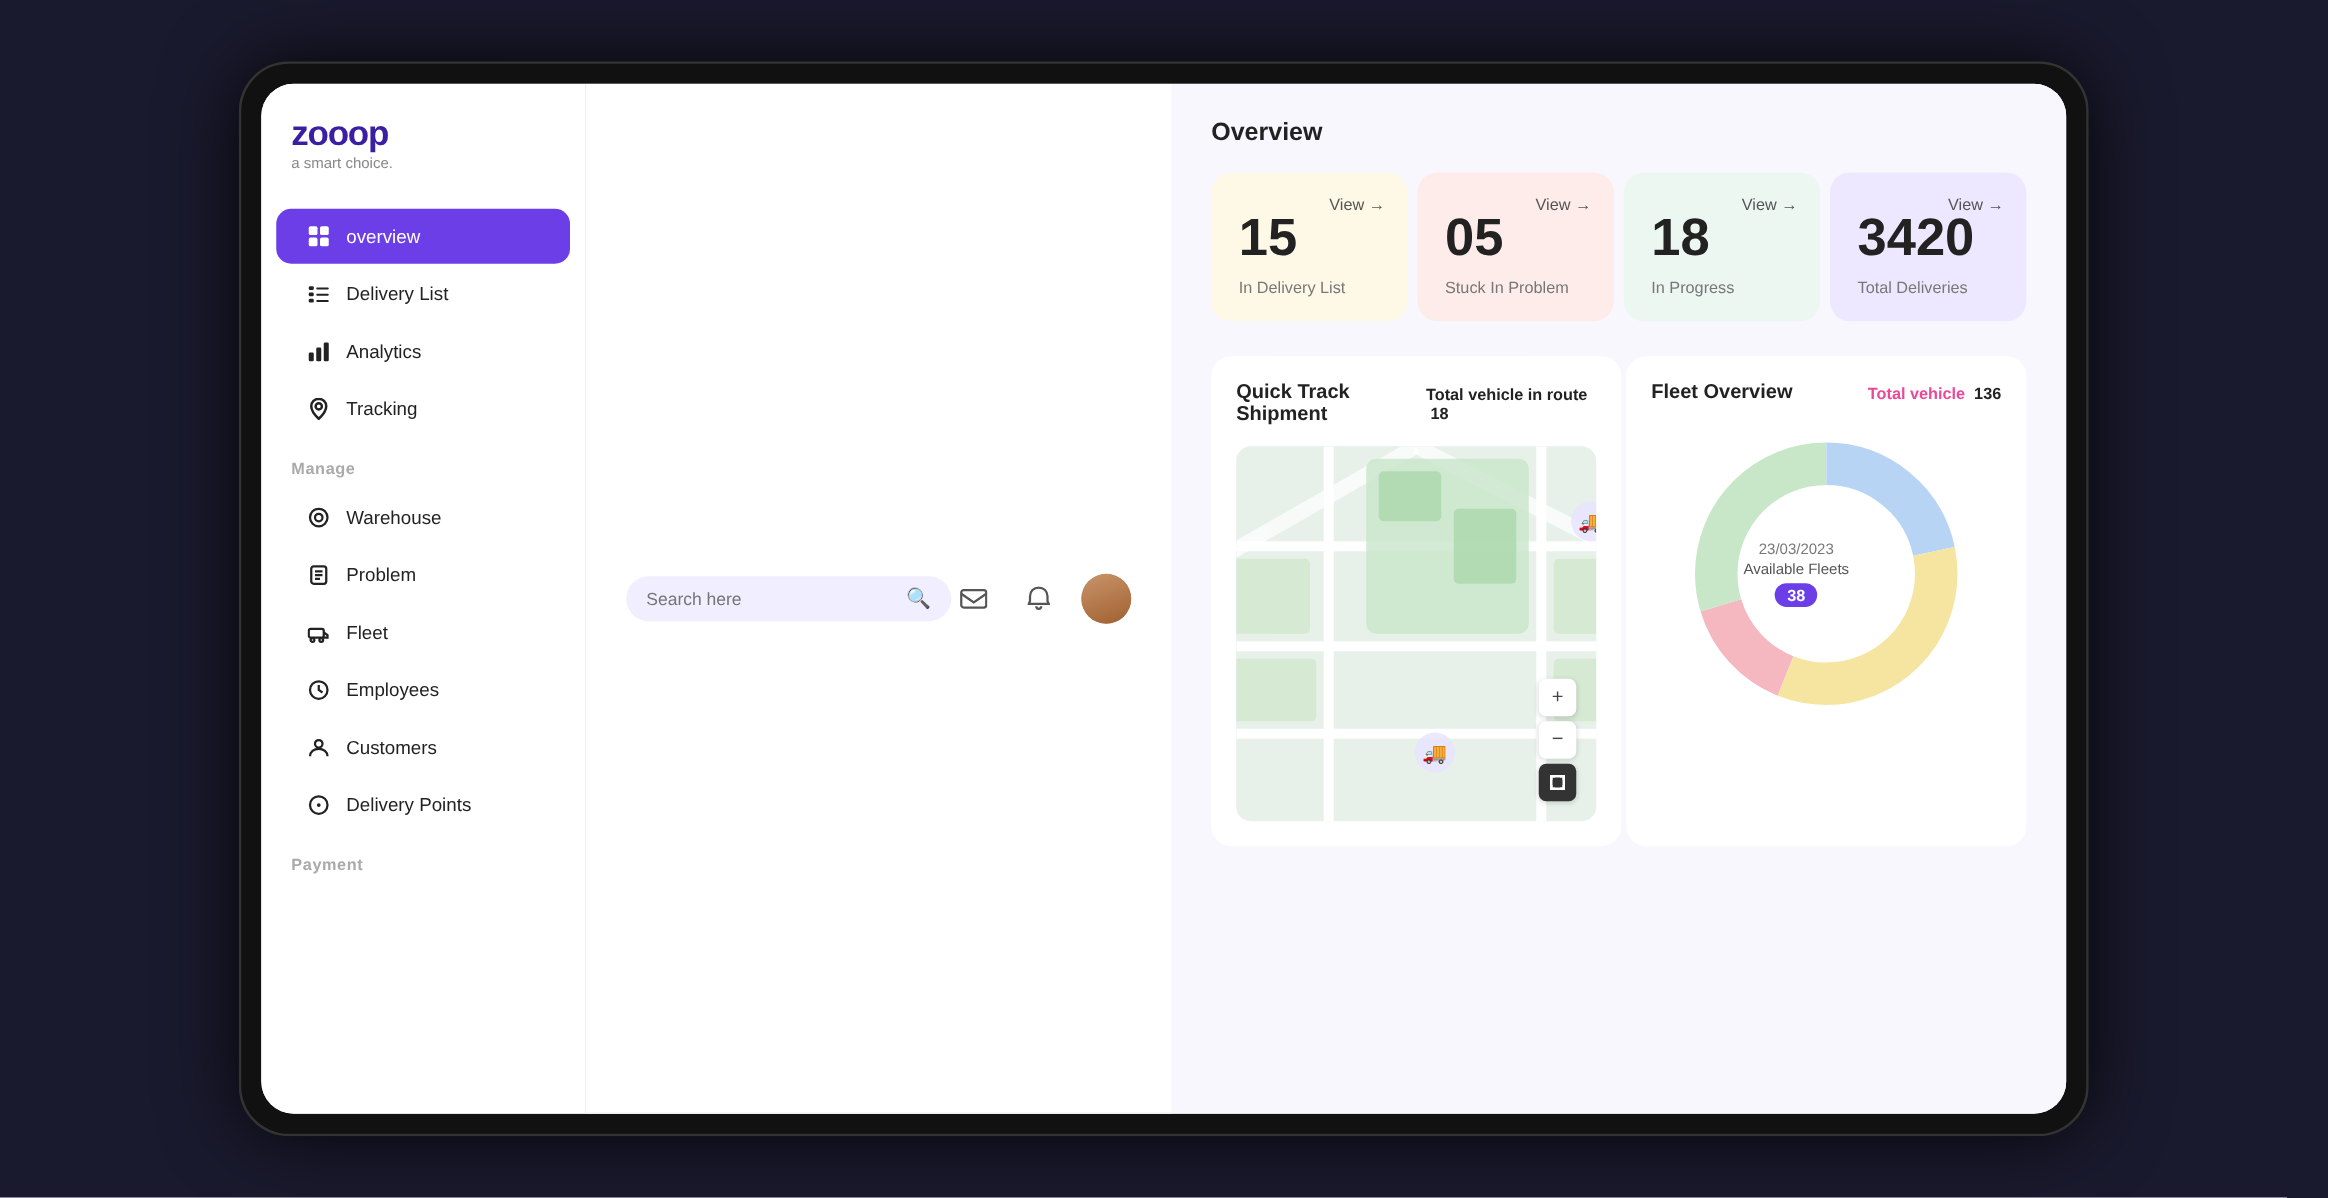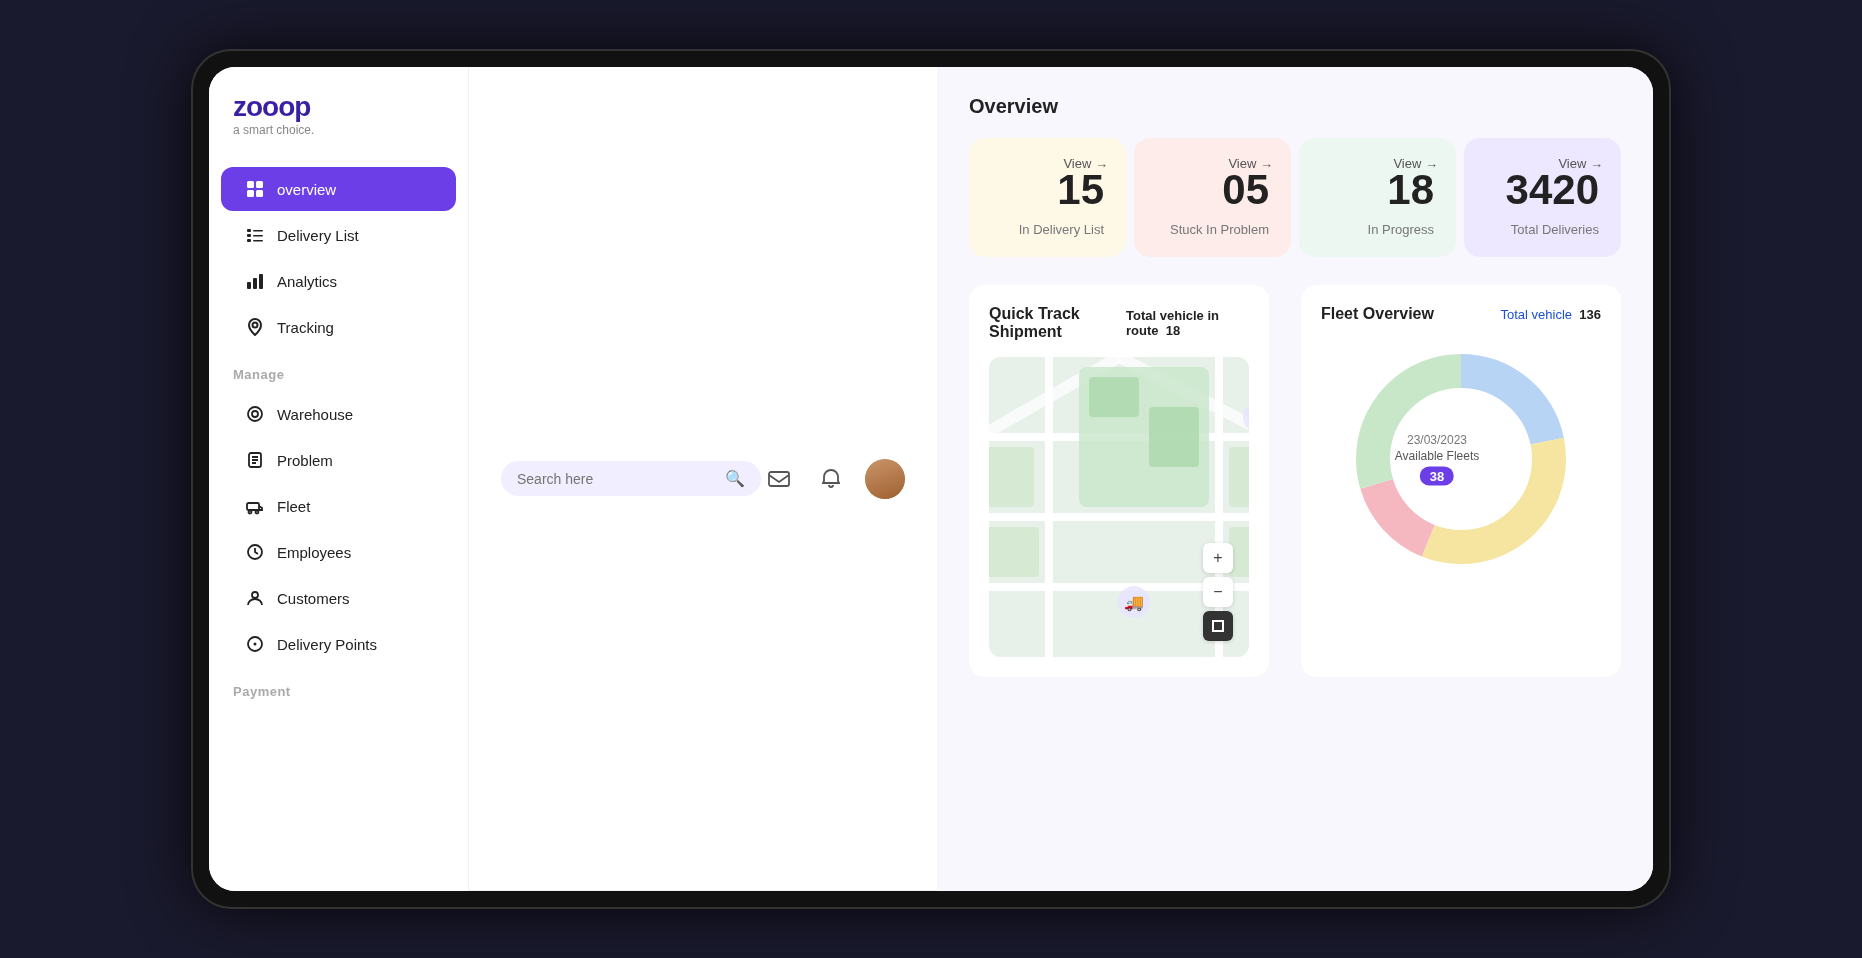--- a/index.html
+++ b/index.html
@@ -161,21 +161,20 @@
       font-weight: 700;
       color: #222;
       margin-bottom: 20px;
     }
     
     .overview-cards {
       display: grid;
       grid-template-columns: repeat(4, 1fr);
       gap: 8px;
       margin-bottom: 28px;
-      text-align: right;
     }
     .card {
       border-radius: 16px;
       padding: 20px 22px;
       position: relative;
     }
     .card-yellow { background: #fef9e7; }
     .card-pink { background: #fdecea; }
     .card-green { background: #edf7f2; }
     .card-purple { background: #ede8ff; }
@@ -199,21 +198,21 @@
     }
     .card-label {
       font-size: 13px;
       color: #777;
       font-weight: 500;
     }
     
     .bottom-section {
       display: grid;
       grid-template-columns: 1fr 320px;
-      gap: 32px;
+      gap: 4px;
     }
     .map-card {
       background: #fff;
       border-radius: 16px;
       overflow: hidden;
       padding: 20px;
     }
     .map-header {
       display: flex;
       justify-content: space-between;
@@ -288,22 +287,22 @@
     .fleet-title {
       font-size: 16px;
       font-weight: 700;
       color: #222;
     }
     .fleet-total {
       font-size: 13px;
       color: #777;
     }
     .fleet-total span {
-      color: #1d4ed8;
-      font-weight: 400;
+      color: #ec4899;
+      font-weight: 700;
     }
     .donut-container {
       position: relative;
       width: 240px;
       height: 240px;
       margin: 0 auto;
     }
     .donut-tooltip {
       position: absolute;
       top: 50%;

